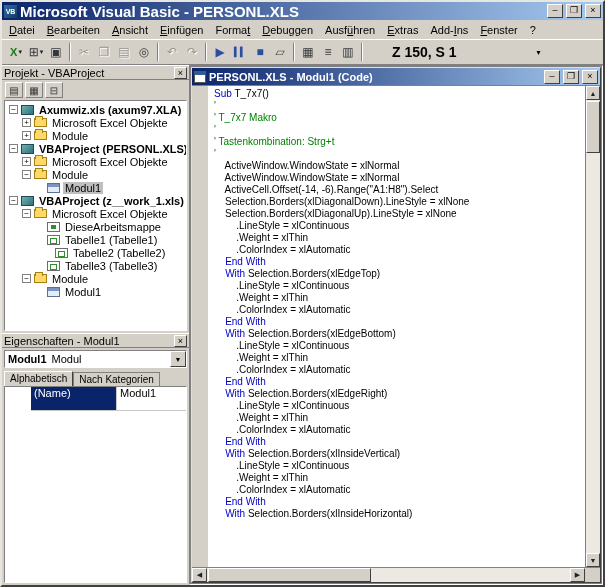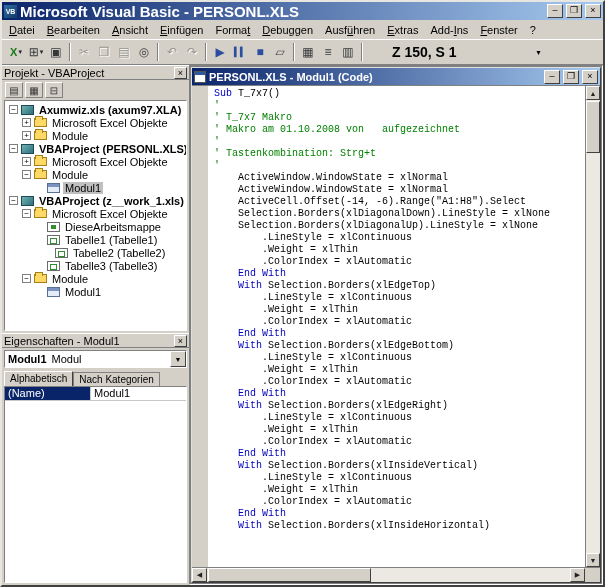--- a/index.html
+++ b/index.html
@@ -72,41 +72,41 @@
   .props-panel { flex:1; display:flex; flex-direction:column; min-height:0; }
   .obj-combo { height:18px; flex:none; margin:2px 2px 1px 2px; background:#fff; border:1px solid; border-color:#808080 #fff #fff #808080;
                display:flex; align-items:center; font-size:11px; padding-left:3px; }
   .obj-combo .cname { font-weight:bold; margin-right:5px; }
   .combo-dd { margin-left:auto; width:16px; align-self:stretch; background:#d4d0c8; border:1px solid; border-color:#fff #404040 #404040 #fff;
               font-size:7px; display:flex; align-items:center; justify-content:center; }
   .props-tabs { height:17px; flex:none; display:flex; align-items:flex-end; padding:2px 2px 0 2px; font-size:10px; }
   .tab { padding:1px 5px 1px 5px; background:#d4d0c8; border:1px solid #808080; border-bottom:none; white-space:nowrap; }
   .tab.active { border-color:#fff #404040 transparent #fff; position:relative; z-index:2; padding-bottom:2px; }
   .props-grid { flex:1; background:#fff; border:1px solid; border-color:#808080 #fff #fff #808080; margin:0 2px 2px 2px; font-size:11px; overflow:hidden; }
-  .pg-row { display:flex; height:14px; border-bottom:1px solid #c8c8c8; }
+  .pg-row { display:flex; height:24px; border-bottom:1px solid #c8c8c8;margin-left:26px; }
   .pg-name { width:86px; flex:none; border-right:1px solid #c8c8c8; padding:0 3px; line-height:13px; }
   .pg-name.selected { background:#0a246a; color:#fff; }
   .pg-value { flex:1; padding:0 3px; line-height:13px; }
 
   
   .mdi { flex:1; background:#808080; border:1px solid; border-color:#808080 #fff #fff #808080; padding:1px; min-width:0; }
   .code-window { height:100%; display:flex; flex-direction:column; background:#d4d0c8;
                  border:1px solid; border-color:#dfdfdf #404040 #404040 #dfdfdf; }
   .cw-titlebar { height:17px; flex:none; display:flex; align-items:center; gap:3px; padding:0 2px;
                  background:linear-gradient(90deg,#0a246a,#a6caf0); color:#fff; }
   .cw-icon { width:12px; height:12px; flex:none; background:#fff; border:1px solid #555; position:relative; }
   .cw-icon::after { content:""; position:absolute; left:0; right:0; top:0; height:3px; background:#2f5a9e; }
   .cw-title { font-size:11px; font-weight:bold; flex:1; white-space:nowrap; overflow:hidden; }
   .cw-combos { height:24px; flex:none; display:flex; gap:8px; padding:3px 4px 2px 4px; }
   .combo { flex:1; background:#fff; border:1px solid; border-color:#808080 #fff #fff #808080;
            display:flex; align-items:center; font-size:11px; padding-left:4px; min-width:0; }
   .cw-body { flex:1; display:flex; min-height:0; background:#fff; border-top:1px solid #808080; }
   .code-margin { width:16px; flex:none; background:#d4d0c8; }
   .code-lines { flex:1; min-width:0; overflow:hidden; padding:2px 0 0 6px;
-                font-family:Liberation Mono, monospace; font-size:10px; line-height:12px; color:#000; }
+                font-family:Liberation Sans, sans-serif; font-size:10px; line-height:12px; color:#000; }
   .code-line { white-space:pre; height:12px; }
   .code-line.comment { color:#008000; }
   .code-line .kw { color:#0000c0; }
   .vscroll { width:15px; flex:none; display:flex; flex-direction:column; background:#ece9e2; border-left:1px solid #808080; }
   .scroll-btn { height:14px; flex:none; background:#d4d0c8; border:1px solid; border-color:#fff #404040 #404040 #fff;
                 font-size:7px; display:flex; align-items:center; justify-content:center; color:#222; }
   .vthumb { height:52px; margin:1px 0; background:#d4d0c8; border:1px solid; border-color:#fff #404040 #404040 #fff; }
   .vspacer { flex:1; }
   .cw-hscroll { height:15px; flex:none; display:flex; background:#ece9e2; border-top:1px solid #808080; }
   .scroll-btn.h { width:15px; height:100%; }
@@ -333,21 +333,20 @@
           <div class="win-btn">–</div>
           <div class="win-btn">❐</div>
           <div class="win-btn">×</div>
         </div>
         <div class="cw-body">
           <div class="code-margin"></div>
           <div class="code-lines">
               <div class="code-line"><span class="kw">Sub</span> T_7x7()</div>
               <div class="code-line comment">'</div>
               <div class="code-line comment">' T_7x7 Makro</div>
-              <div class="code-line comment">' Makro am 01.10.2008 von   aufgezeichnet</div>
               <div class="code-line comment">'</div>
               <div class="code-line comment">' Tastenkombination: Strg+t</div>
               <div class="code-line comment">'</div>
               <div class="code-line">    ActiveWindow.WindowState = xlNormal</div>
               <div class="code-line">    ActiveWindow.WindowState = xlNormal</div>
               <div class="code-line">    ActiveCell.Offset(-14, -6).Range("A1:H8").Select</div>
               <div class="code-line">    Selection.Borders(xlDiagonalDown).LineStyle = xlNone</div>
               <div class="code-line">    Selection.Borders(xlDiagonalUp).LineStyle = xlNone</div>
               <div class="code-line">        .LineStyle = xlContinuous</div>
               <div class="code-line">        .Weight = xlThin</div>

